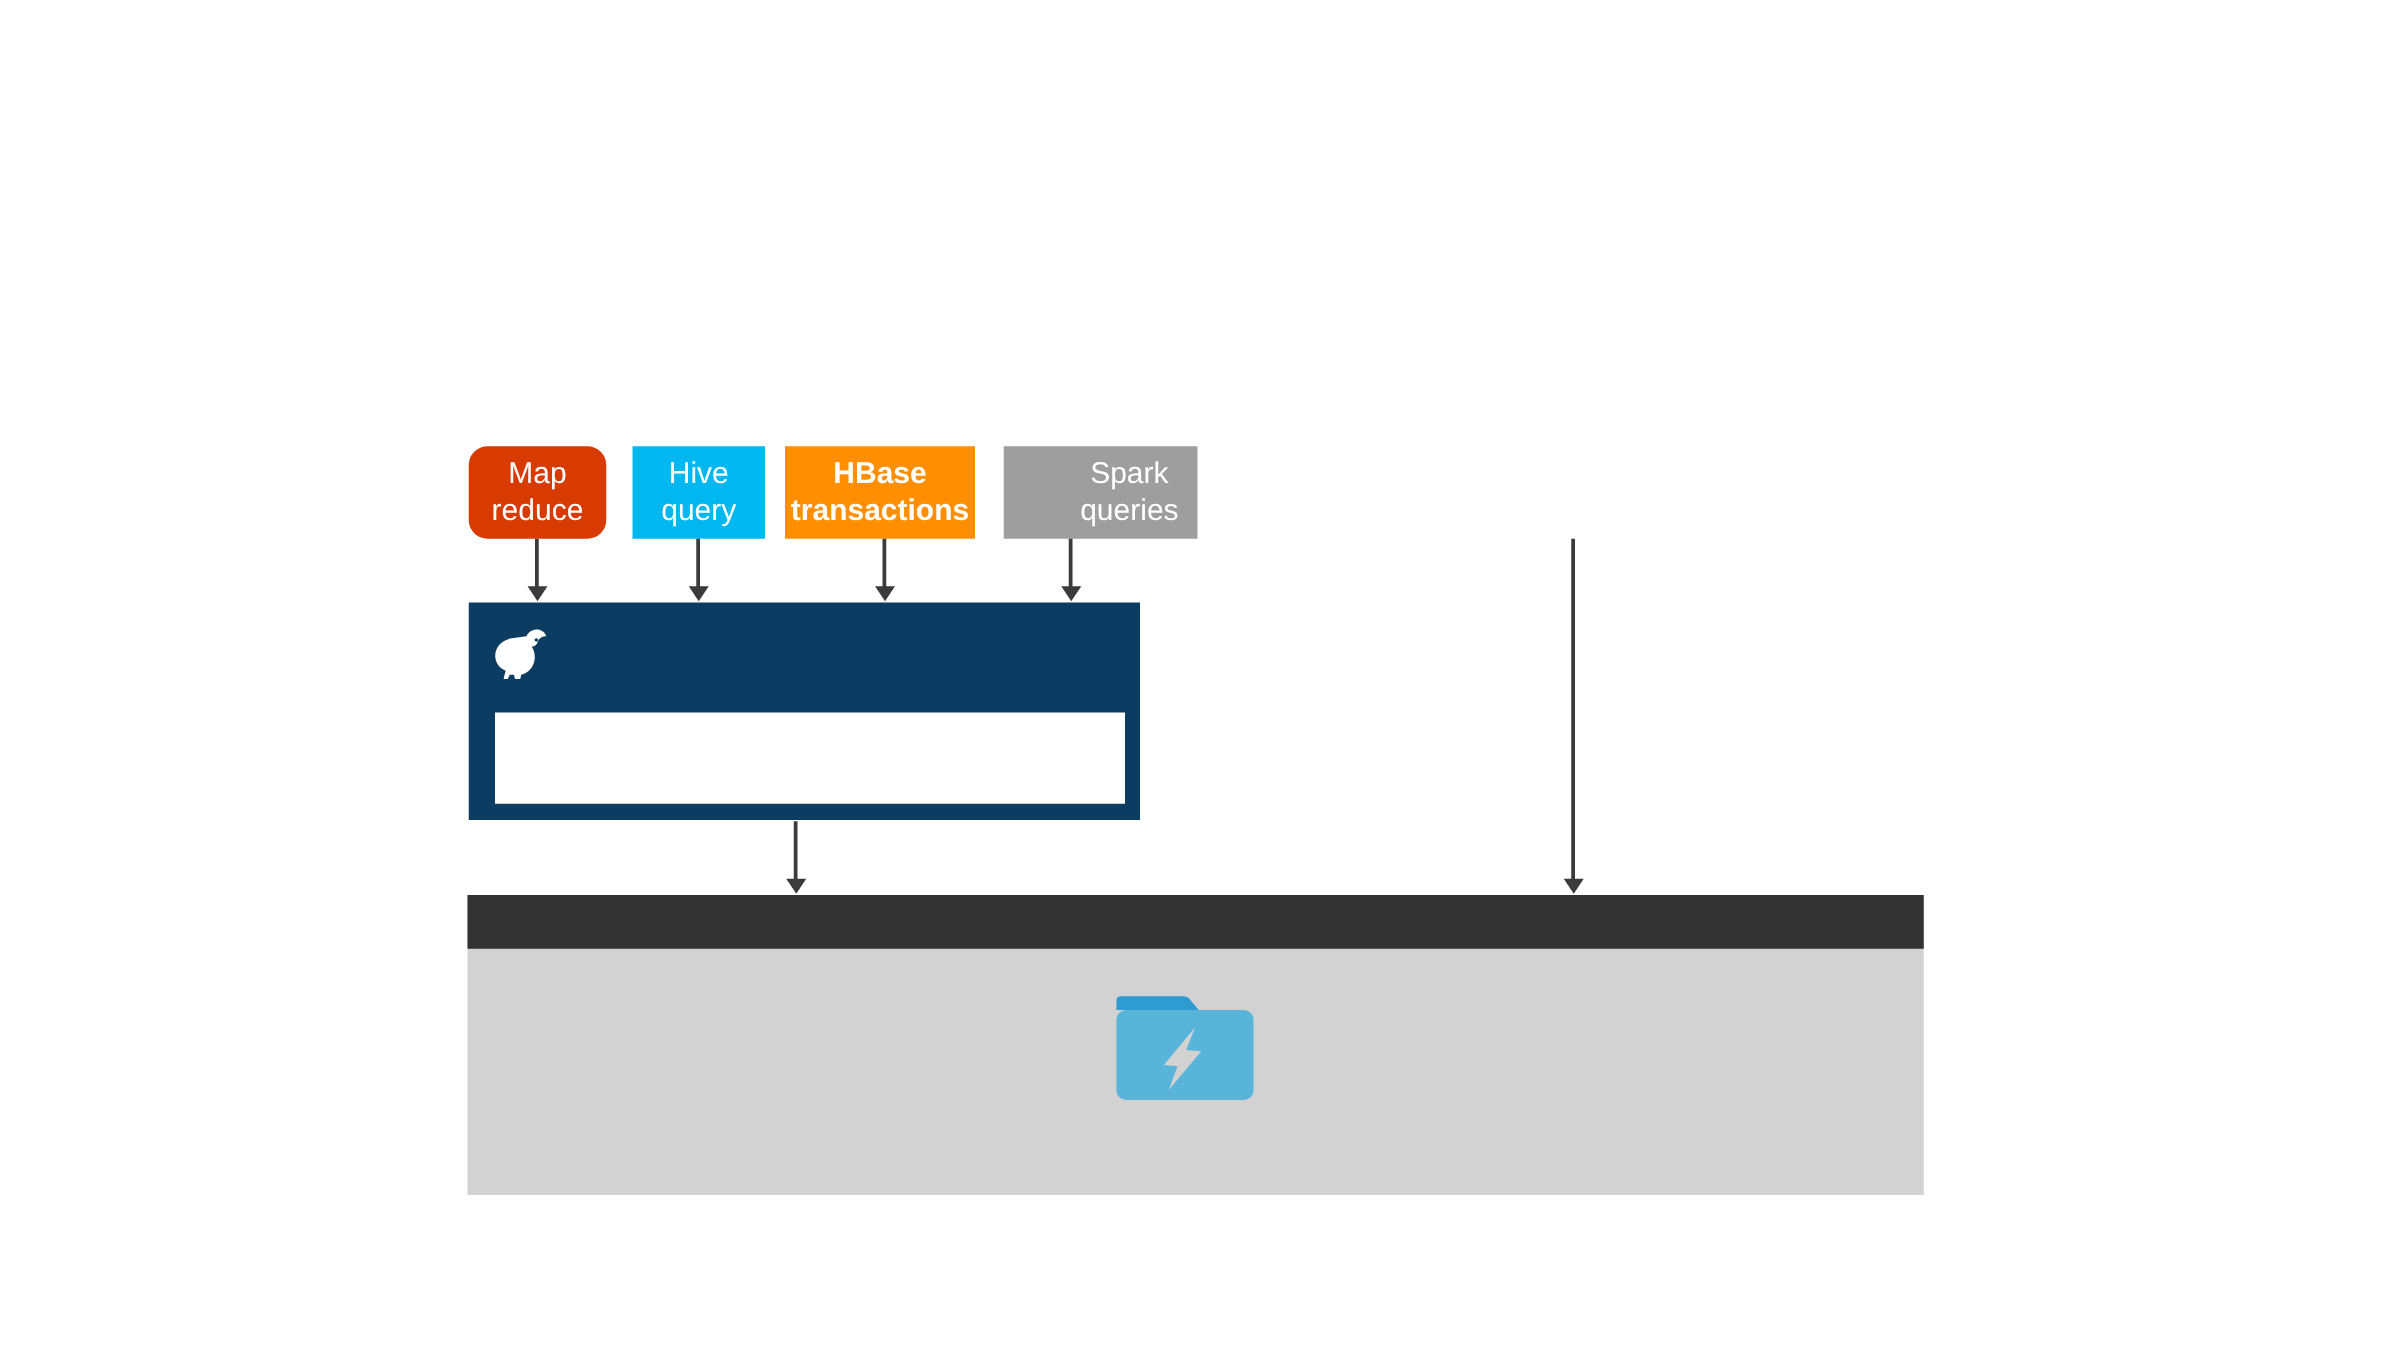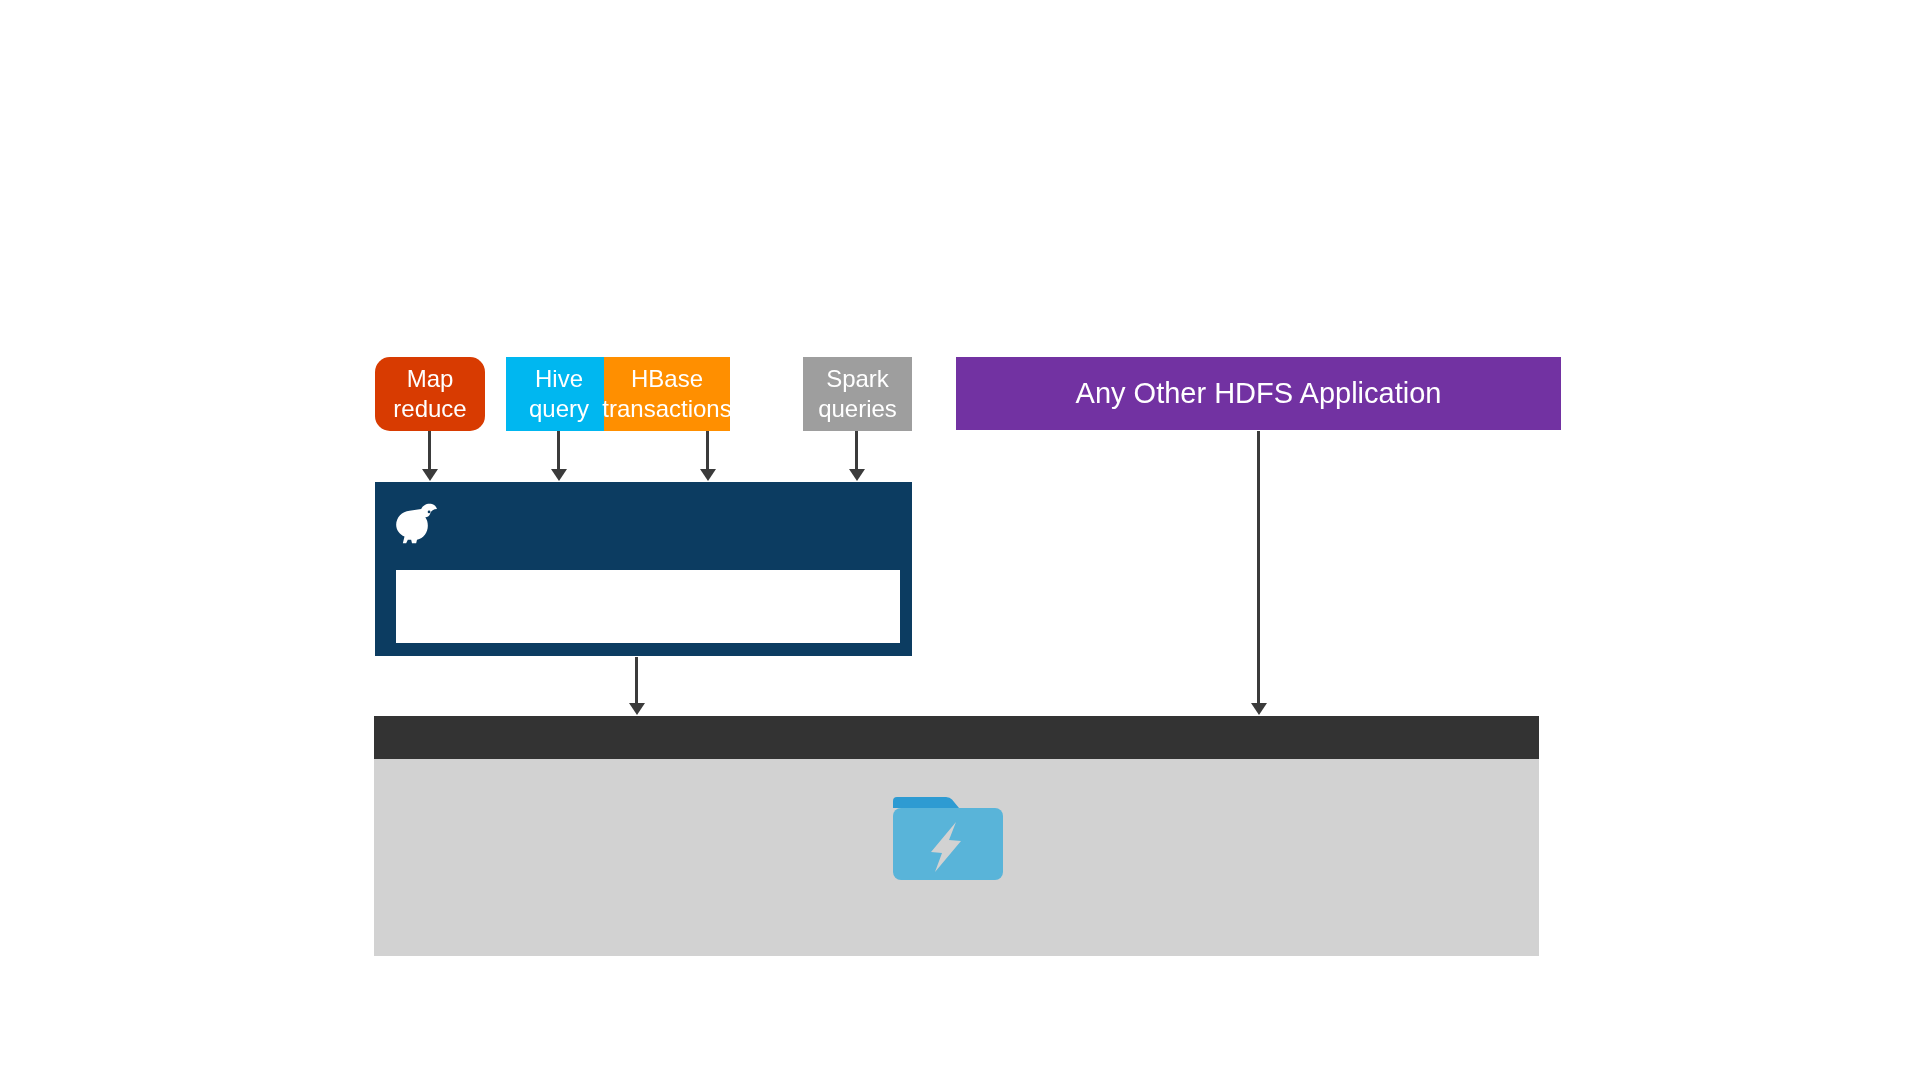--- a/index.html
+++ b/index.html
@@ -11,21 +11,21 @@
 
   
   .tbox{
     position:absolute;top:357px;height:74px;
     display:flex;align-items:center;justify-content:center;
     color:#ffffff;font-size:24px;line-height:30px;text-align:center;
     font-weight:400;
   }
   .b1{left:375px;width:110px;}
   .b2{left:506px;width:106px;}
-  .b3{left:604px;width:126px;}
+  .b3{left:628px;width:152px;font-weight:bold;}
   .b4{left:803px;width:109px;}
 
   
   .purplebox{
     position:absolute;left:956px;top:357px;width:605px;height:73px;
     display:flex;align-items:center;justify-content:center;
     color:#ffffff;font-size:29px;font-weight:400;
   }
 
   
@@ -55,23 +55,22 @@
   .a6{left:1257px;top:431px;height:273px;}
 </style>
 </head>
 <body>
 
 <div class="stage">
 
   <div class="tbox b1" style="background-color: rgb(216, 59, 1); border-radius: 15px;">Map reduce</div>
   <div class="tbox b2" style="background-color: rgb(0, 183, 240);">Hive query</div>
   <div class="tbox b3" style="background-color: rgb(255, 143, 0);">HBase transactions</div>
-  <div class="tbox b4" style="background-color: rgb(158, 158, 158);">Spark queries</div>
+  <div class="tbox b4" style="background-color: rgb(158, 158, 158); padding-left: 46px;">Spark queries</div>
 
-  <div class="purplebox" style="background-color: rgb(114, 50, 162);">Any Other HDFS Application</div>
 
   <div class="arrow a1" style="background-color: rgb(59, 59, 59);"></div>
   <div class="arrow a2" style="background-color: rgb(59, 59, 59);"></div>
   <div class="arrow a3" style="background-color: rgb(59, 59, 59);"></div>
   <div class="arrow a4" style="background-color: rgb(59, 59, 59);"></div>
 
   <div class="hadoop" style="background-color: rgb(12, 60, 97);">
     <svg class="elephant" viewBox="0 0 60 50" xmlns="http://www.w3.org/2000/svg">
       <path fill="#ffffff" d="M13,48 L15,40 C9,38 5,32 5,26 C5,17 12,10 21,9 L35,7
                C37,2 43,-0.5 48,1 C51,2 53,4 54,7 C50,7 47,9 46,12

